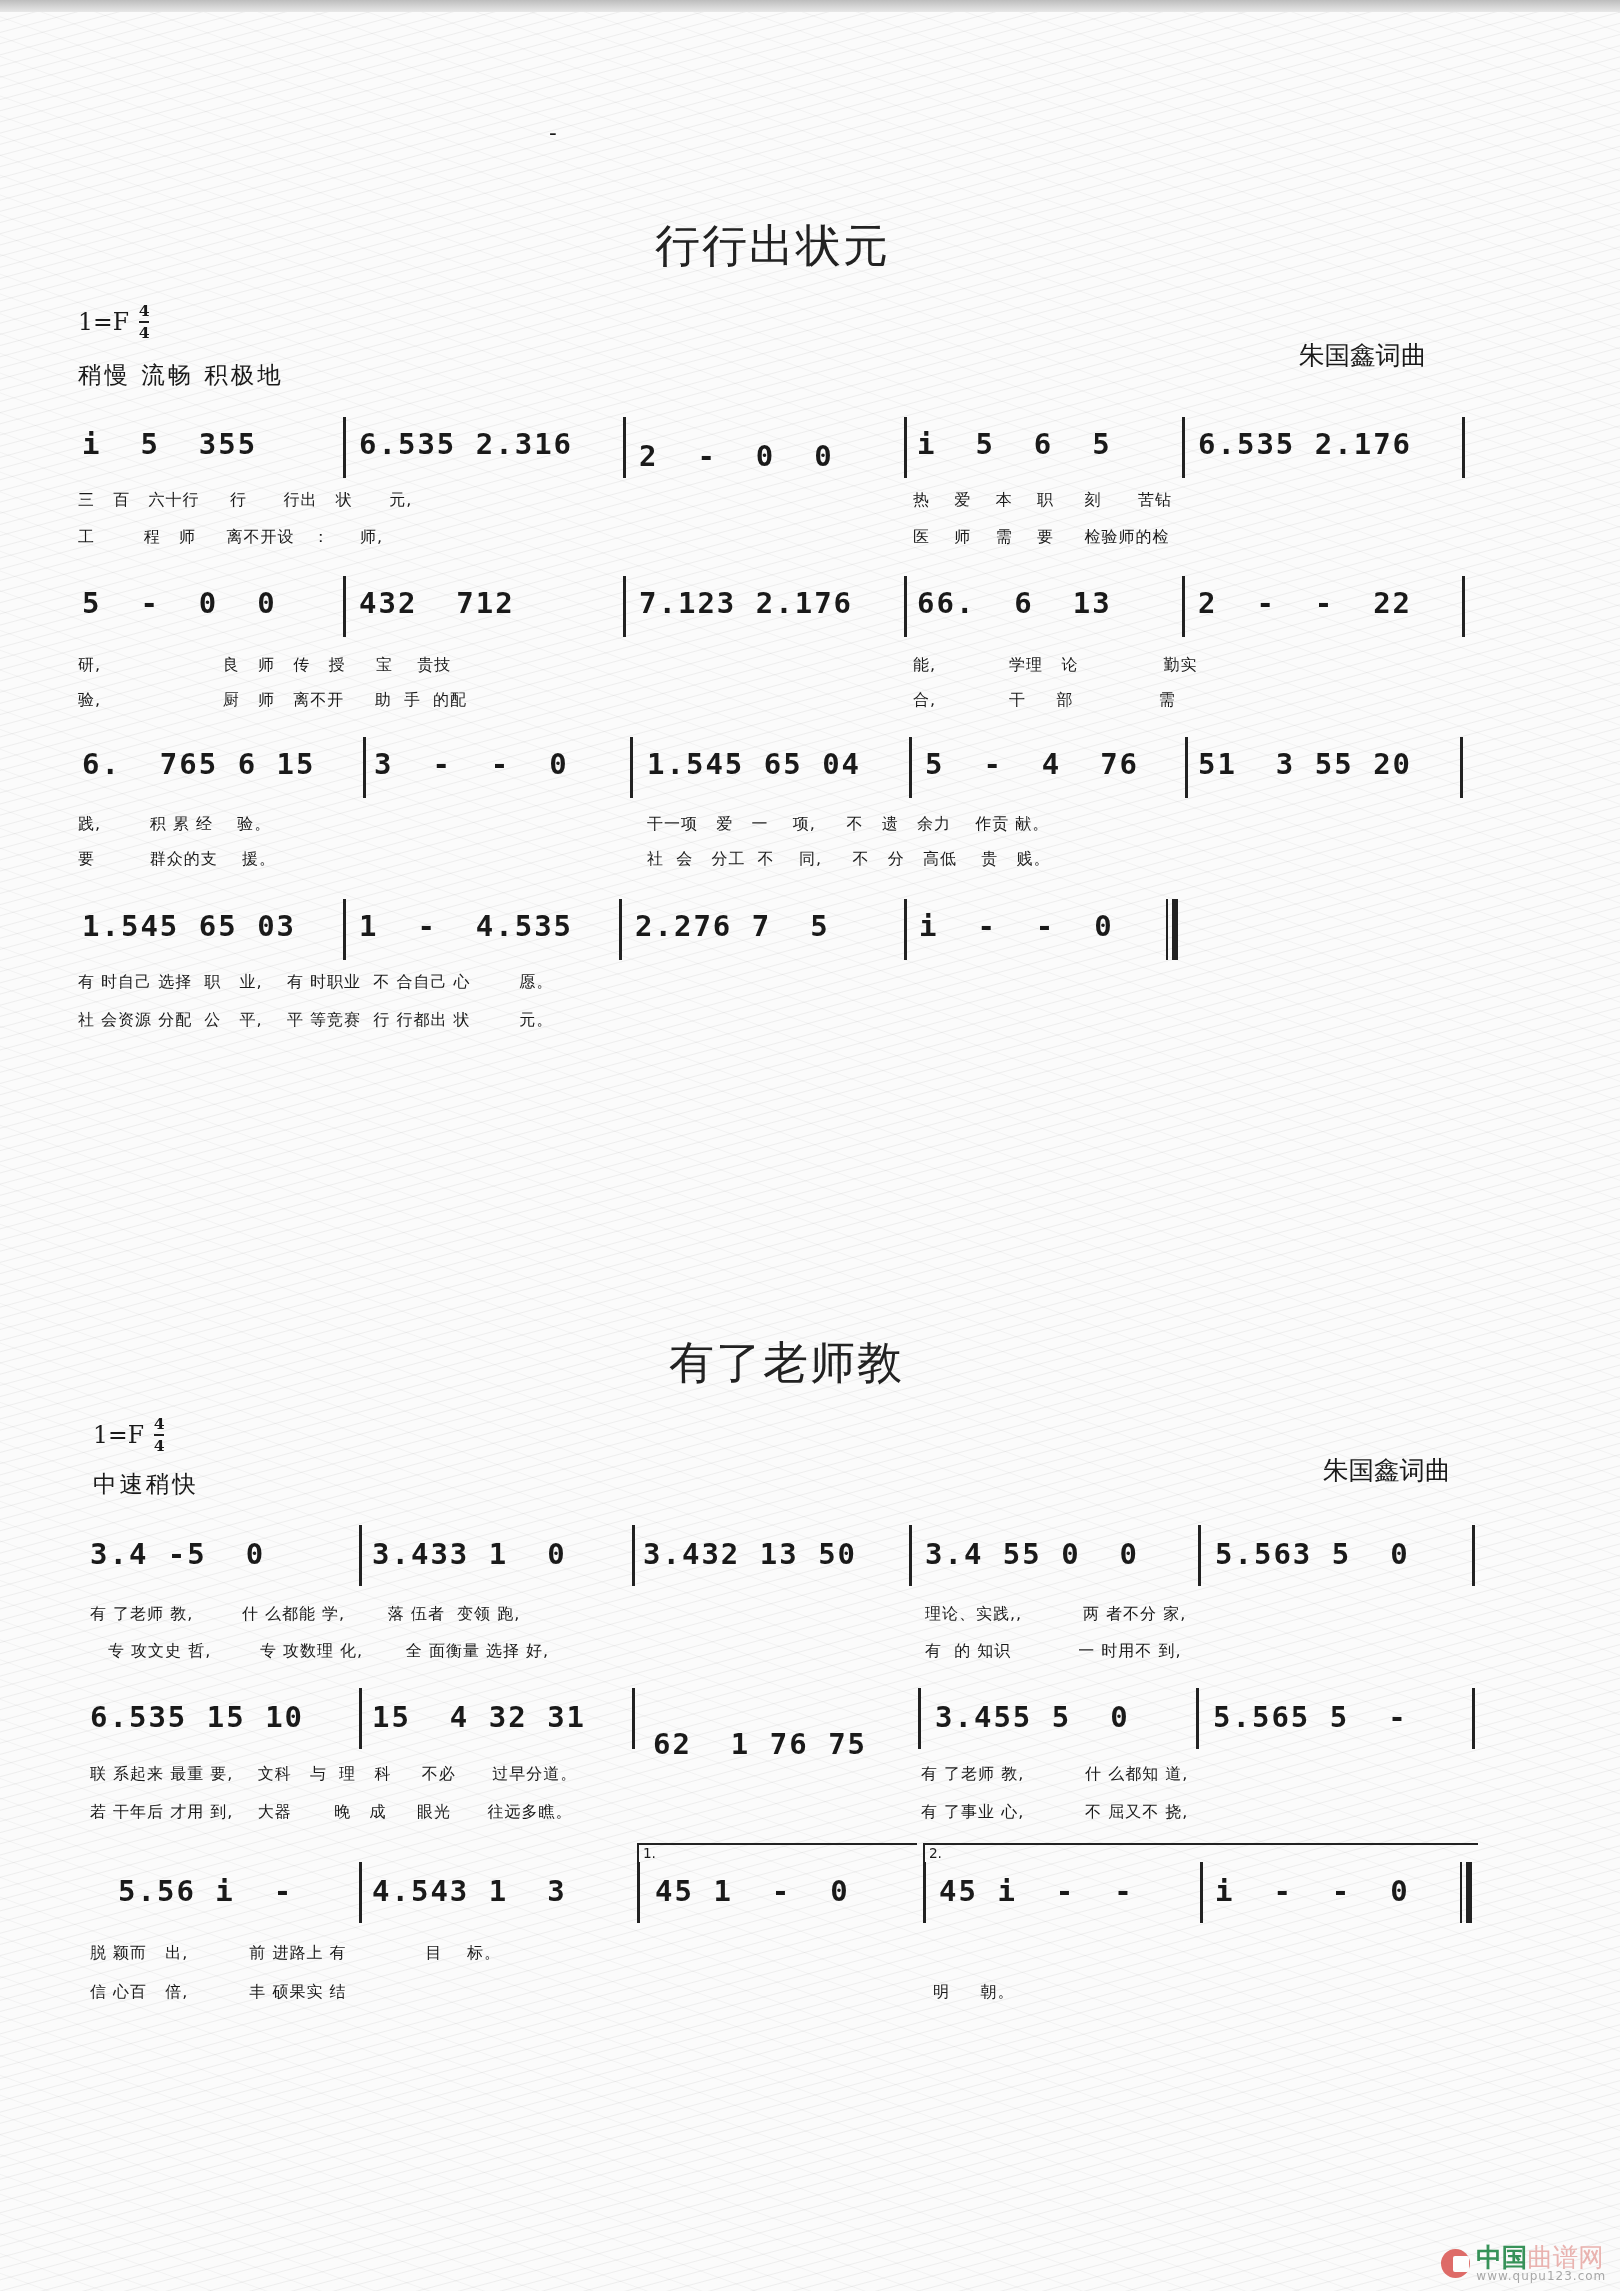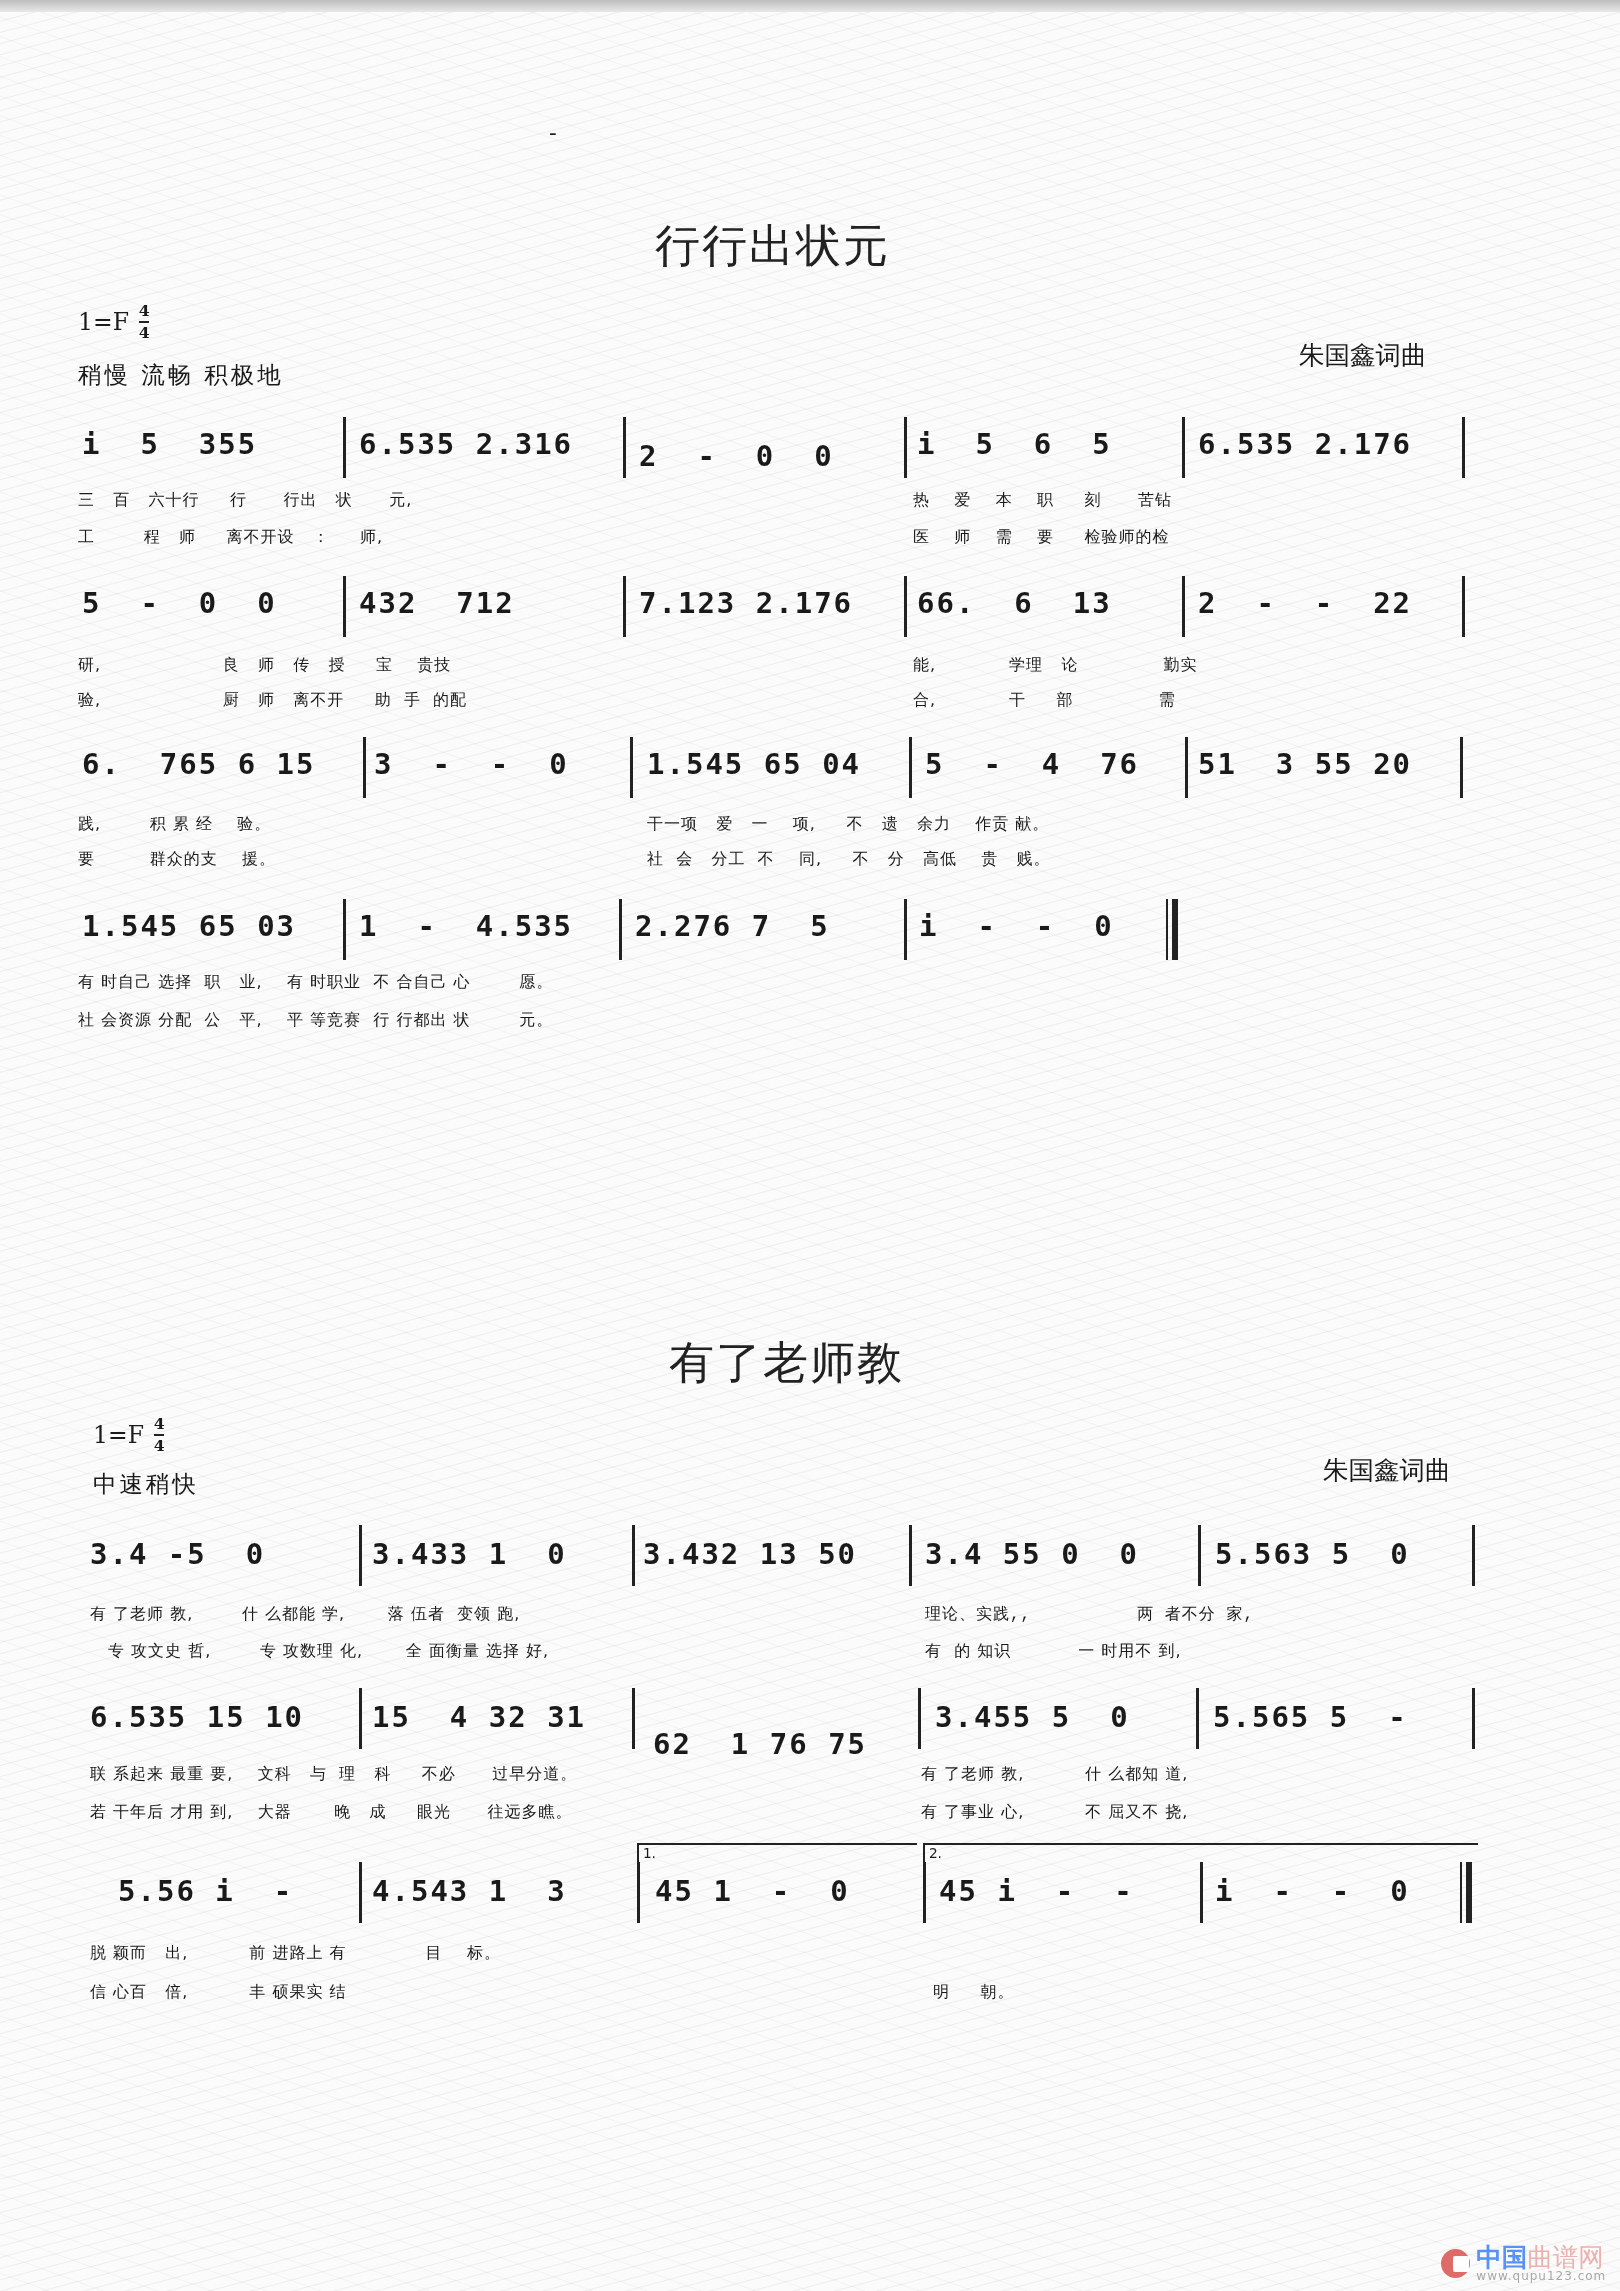--- a/index.html
+++ b/index.html
@@ -138,21 +138,21 @@
     <div class="barline" style="left:1198px;top:0;"></div>
     <div class="barline" style="left:1472px;top:0;"></div>
     <div class="notes" style="left:90px;top:11.8px;">3.4 -5  0</div>
     <div class="notes" style="left:372px;top:11.8px;">3.433 1  0</div>
     <div class="notes" style="left:643px;top:11.8px;">3.432 13 50</div>
     <div class="notes" style="left:925px;top:11.8px;">3.4 55 0  0</div>
     <div class="notes" style="left:1215px;top:11.8px;">5.563 5  0</div>
   </div>
   <div class="lyric" style="left:90px;top:1604px;">有 了老师 教,        什 么都能 学,       落 伍者  变领 跑,</div>
   <div class="lyric" style="left:108px;top:1641px;text-align:center;">专 攻文史 哲,        专 攻数理 化,       全 面衡量 选择 好,</div>
-  <div class="lyric" style="left:925px;top:1604px;font-family:Liberation Mono, monospace;">理论、实践,,          两 者不分 家,</div>
+  <div class="lyric" style="left:925px;top:1604px;">理论、实践,,          两 者不分 家,</div>
   <div class="lyric" style="left:925px;top:1641px;">有  的 知识           一 时用不 到,</div>
 
   <div class="row" style="top:1688px;">
     <div class="barline" style="left:359px;top:0;"></div>
     <div class="barline" style="left:632px;top:0;"></div>
     <div class="barline" style="left:918px;top:0;"></div>
     <div class="barline" style="left:1196px;top:0;"></div>
     <div class="barline" style="left:1472px;top:0;"></div>
     <div class="notes" style="left:90px;top:11.8px;">6.535 15 10</div>
     <div class="notes" style="left:372px;top:11.8px;">15  4 32 31</div>
@@ -180,17 +180,17 @@
     <div class="notes" style="left:1215px;top:11.8px;">i  -  -  0</div>
   </div>
   <div class="lyric" style="left:90px;top:1943px;">脱 颖而   出,          前 进路上 有             目    标。</div>
   <div class="lyric" style="left:90px;top:1982px;">信 心百   倍,          丰 硕果实 结</div>
   <div class="lyric" style="left:933px;top:1982px;">明     朝。</div>
 </section>
 
 <div class="wm">
   <div class="wm-logo"></div>
   <div class="wm-text">
-    <div class="wm-cn"><span style="color:#3b82f6;font-weight:bold;">中国</span><span>曲谱网</span></div>
+    <div class="wm-cn"><span style="color:#15803d;font-weight:bold;">中国</span><span>曲谱网</span></div>
     <div class="wm-url">www.qupu123.com</div>
   </div>
 </div>
 
 
 </body></html>

